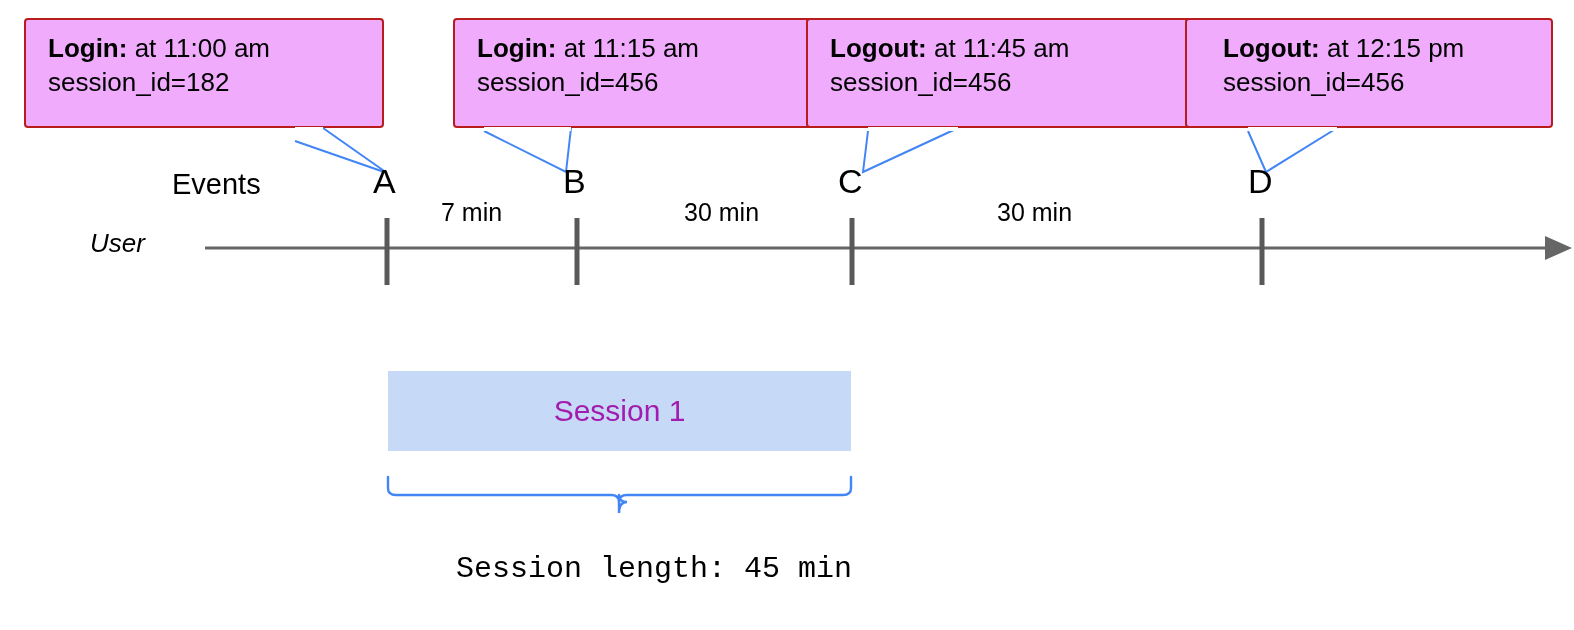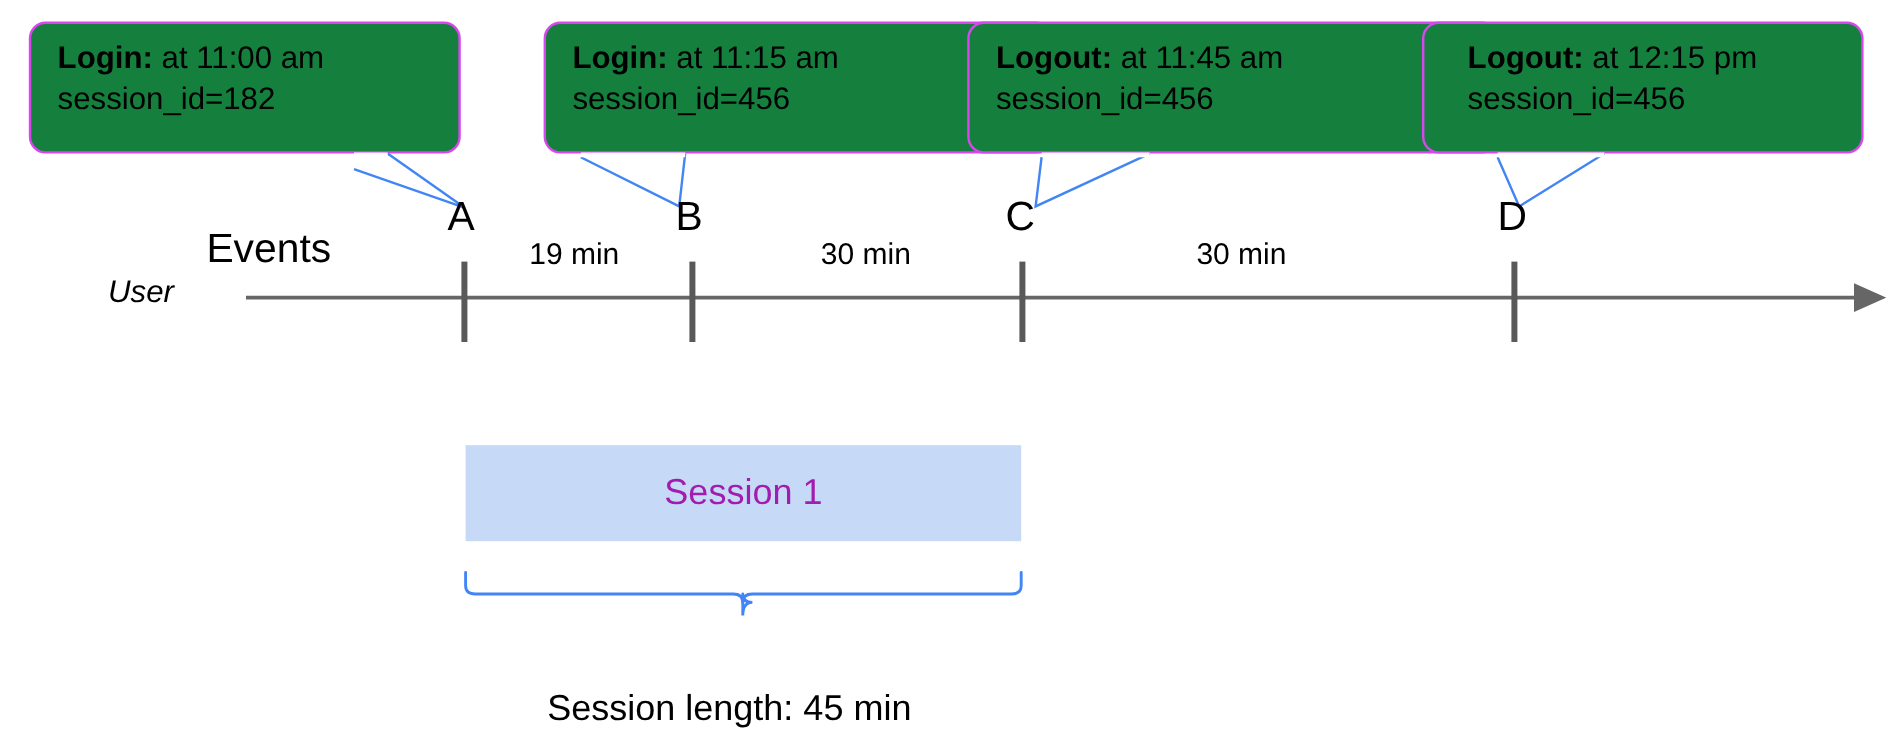--- a/index.html
+++ b/index.html
@@ -16,23 +16,23 @@
     width: 1574px;
     height: 630px;
     background: #ffffff;
     overflow: hidden;
   }
 
   
   .callout {
     position: absolute;
     box-sizing: border-box;
-    border: 2px solid #d946ef;
-    border-radius: 14px;
-    background: #15803d;
+    border: 2px solid #b91c1c;
+    border-radius: 4px;
+    background: #f0abfc;
     padding: 12px 16px 10px 22px;
     line-height: 1.30;
     font-size: 26px;
     color: #000000;
     white-space: nowrap;
   }
   .callout .line { display: block; }
   .callout .ev { font-weight: bold; }
 
   
@@ -44,21 +44,21 @@
     height: 630px;
     pointer-events: none;
   }
 
   
   .lbl {
     position: absolute;
     white-space: nowrap;
     color: #000000;
   }
-  .lbl-events { font-size: 34px; margin-top: 20px; }
+  .lbl-events { font-size: 29px; }
   .lbl-user   { font-size: 26px; font-style: italic; }
   .lbl-point  { font-size: 34px; }
   .lbl-dur    { font-size: 25px; }
   .lbl-sesslen{ font-size: 30px; }
 
   
   #session-bar {
     position: absolute;
     left: 388px;
     top: 371px;
@@ -147,23 +147,23 @@
 
   <div class="lbl lbl-events" style="left:172px; top:168px;">Events</div>
 
   <div class="lbl lbl-user" style="left:90px; top:228px;">User</div>
 
   <div class="lbl lbl-point" style="left:373px; top:162px;">A</div>
   <div class="lbl lbl-point" style="left:563px; top:162px;">B</div>
   <div class="lbl lbl-point" style="left:838px; top:162px;">C</div>
   <div class="lbl lbl-point" style="left:1248px; top:162px;">D</div>
 
-  <div class="lbl lbl-dur" style="left:441px; top:198px;">19 min</div>
+  <div class="lbl lbl-dur" style="left:441px; top:198px;">7 min</div>
   <div class="lbl lbl-dur" style="left:684px; top:198px;">30 min</div>
   <div class="lbl lbl-dur" style="left:997px; top:198px;">30 min</div>
 
   <div id="session-bar">
     <span>Session 1</span>
   </div>
 
-  <div class="lbl lbl-sesslen" style="left:456px; top:574px;">Session length: 45 min</div>
+  <div class="lbl lbl-sesslen" style="left:456px; top:552px;font-family:Liberation Mono, monospace;">Session length: 45 min</div>
 
 </div>
 
 </body></html>

